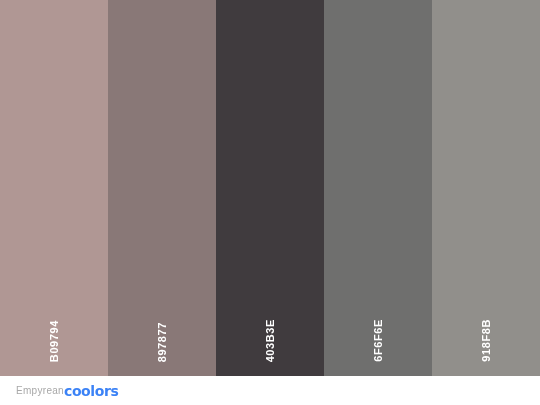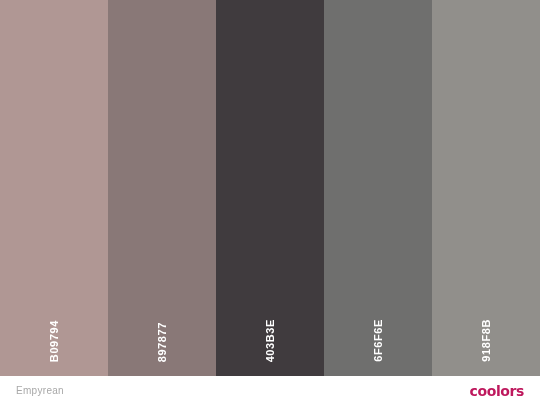--- a/index.html
+++ b/index.html
@@ -53,35 +53,35 @@
     line-height: 1;
     font-family: "Liberation Sans", sans-serif;
     white-space: nowrap;
   }
   #footer {
     flex: 1 1 auto;
     height: 29px;
     background: #ffffff;
     display: flex;
     align-items: center;
-    justify-content: space-between;
+    justify-content: flex-start;
     padding: 4px 16px;
     box-sizing: border-box;
   }
   #palette-name {
     font-size: 10px;
     color: #a8a8a8;
     letter-spacing: 0.3px;
     font-family: "Liberation Sans", sans-serif;
     white-space: nowrap;
   }
   #brand-logo {
     font-size: 14px;
     font-weight: bold;
-    color: #be185d;
+    color: #3b82f6;
     letter-spacing: -0.4px;
     font-family: "DejaVu Sans", sans-serif;
     white-space: nowrap;
     display: flex;
     align-items: center;
   }
 </style>
 </head>
 <body>
 

